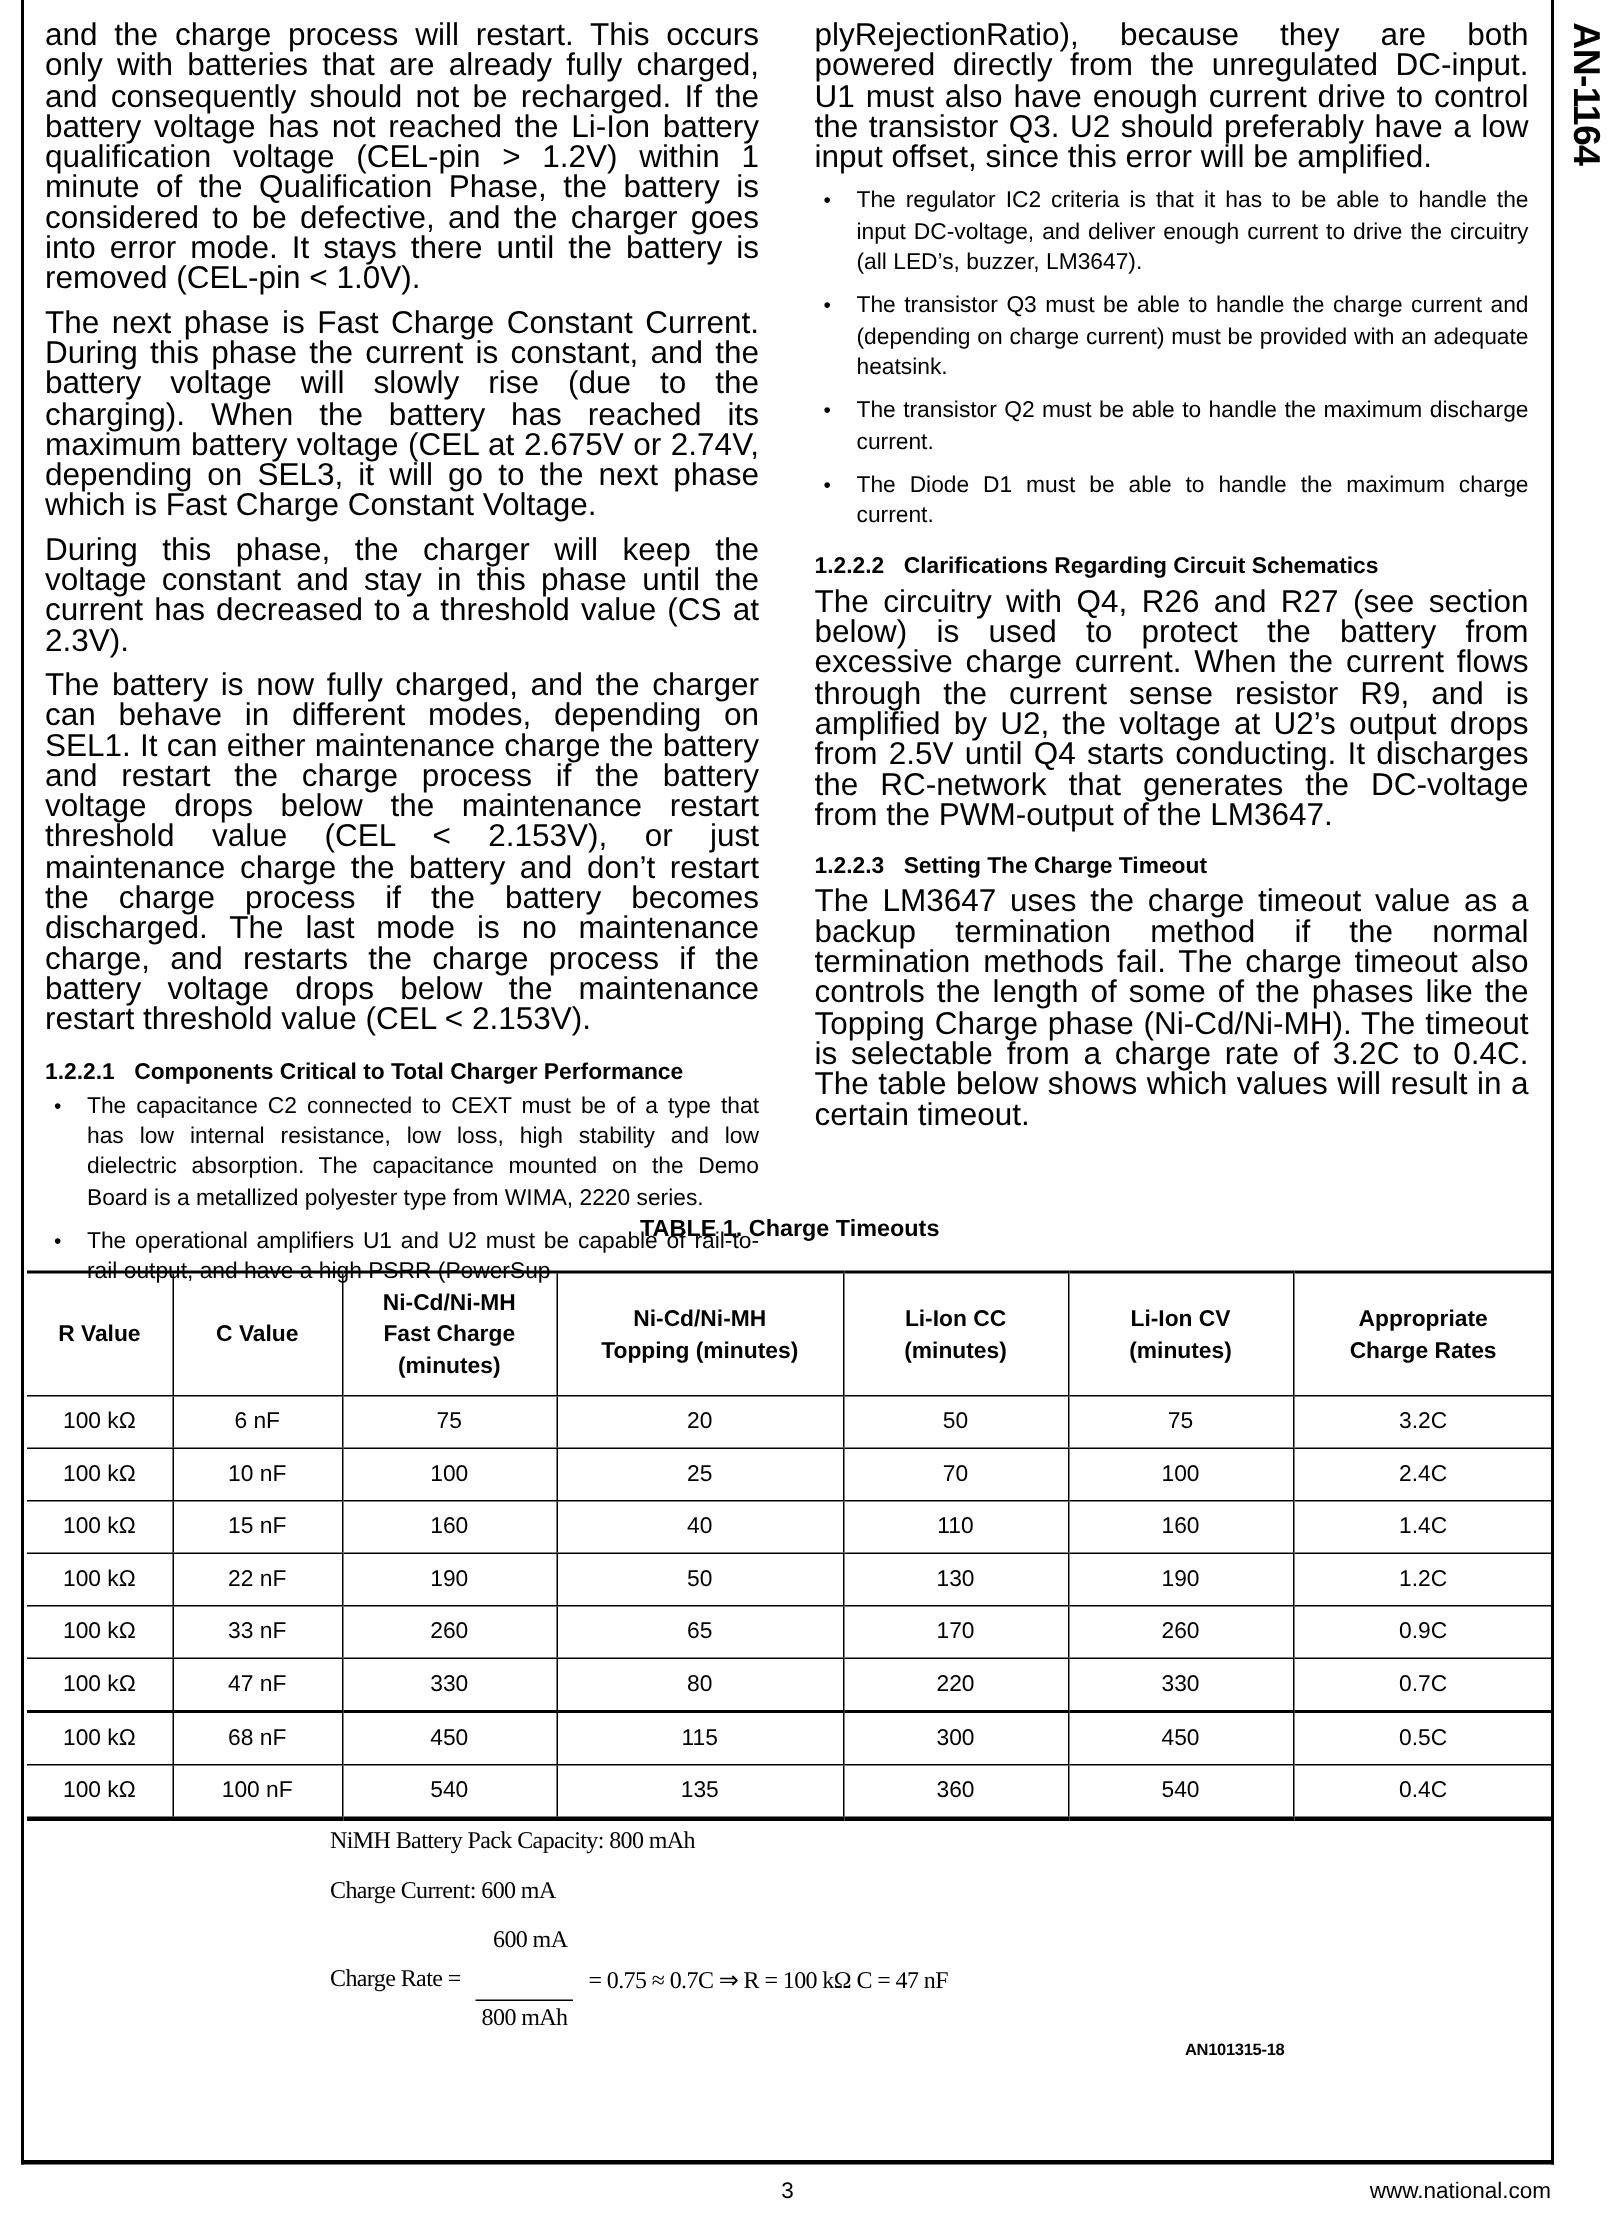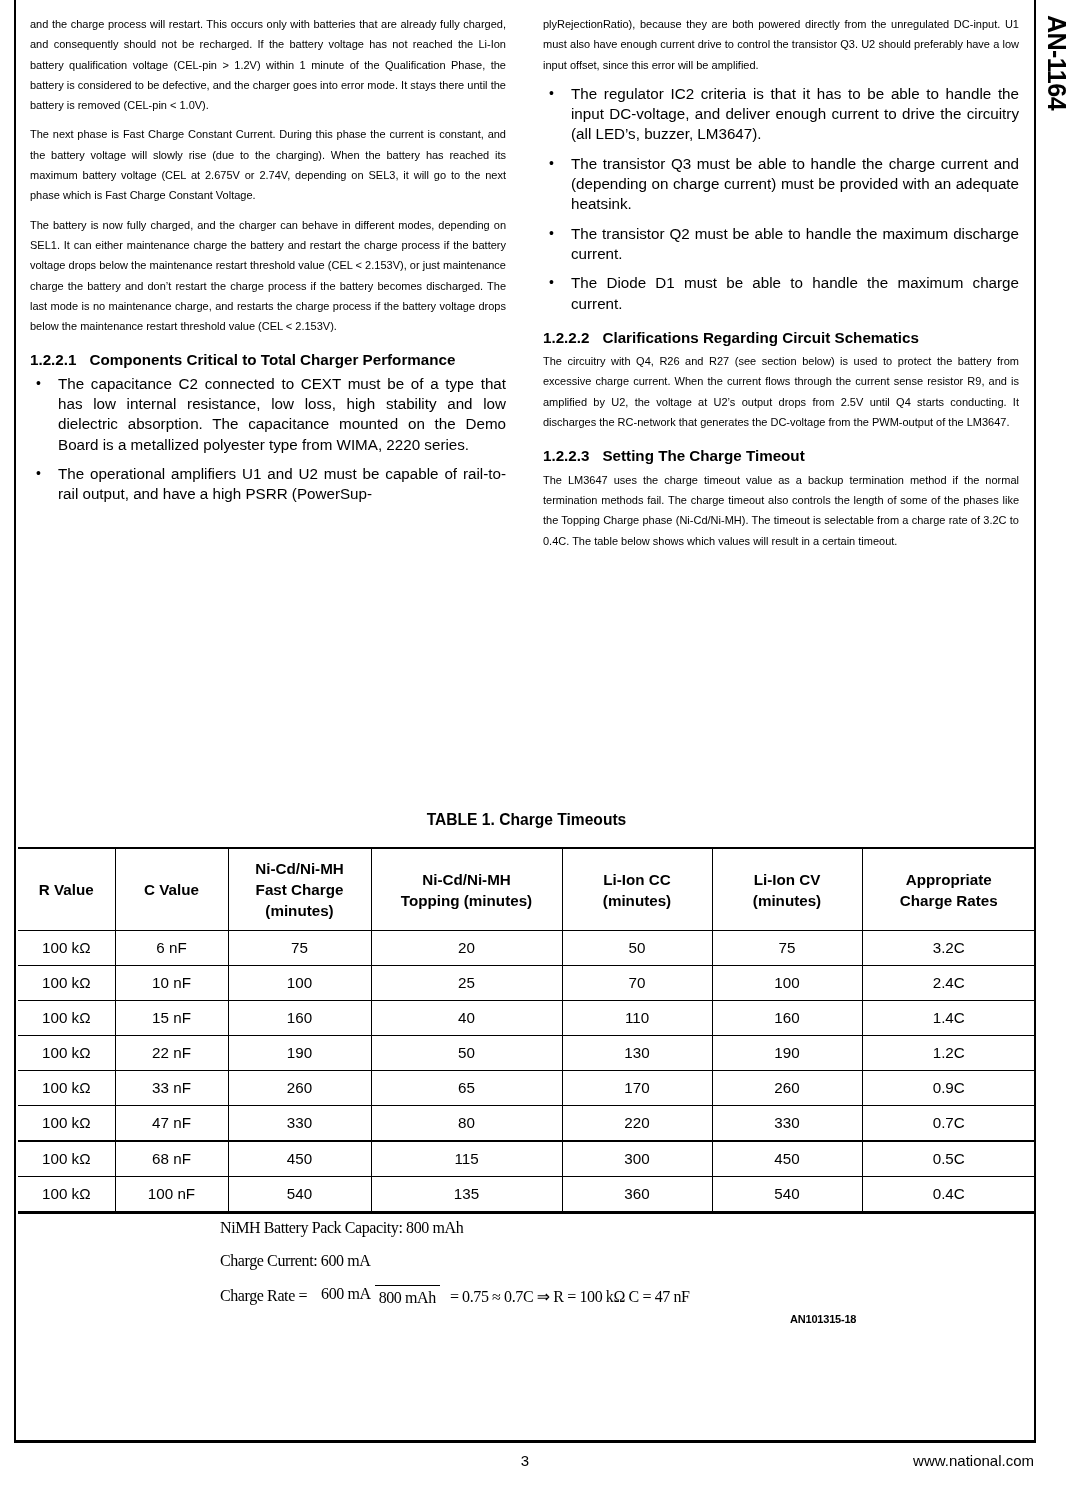--- a/index.html
+++ b/index.html
@@ -59,21 +59,21 @@
     width: 990px;
     display: flex;
     gap: 37px;
   }
   .col {
     width: 476px;
   }
 
   p.body {
     margin: 0 0 9px 0;
-    font-size: 11px;
+    font-size: 21px;
     line-height: 20.3px;
     text-align: justify;
     text-justify: inter-word;
     hyphens: none;
   }
   p.body.last { margin-bottom: 0; }
 
   h4.section {
     margin: 14px 0 3px 0;
     font-size: 15.2px;
@@ -179,24 +179,25 @@
   }
   .eqline { margin-bottom: 15px; white-space: nowrap; font-family: Liberation Serif, serif; }
   .eqline.frac-row {
     display: flex;
     align-items: center;
     margin-bottom: 0;
   }
   .eqpart { white-space: nowrap; }
   .frac {
     display: inline-flex;
-    flex-direction: row;
-    align-items: flex-start;
+    flex-direction: column;
+    align-items: flex-end;
     margin: 0 10px;
     vertical-align: middle;
+    gap: 28px;
   }
   .frac .num-t { padding: 0 4px 2px 4px; }
   .frac .den-t { padding: 3px 4px 0 4px; border-top: 1.6px solid #000; }
   #eq-credit {
     text-align: left;
     margin-left: 570px;
     margin-top: 6px;
     font-family: "Liberation Sans", sans-serif;
     font-size: 11px;
     font-weight: bold;
@@ -233,20 +234,21 @@
 <div id="doc-tab">
   <span class="tab-text">AN-1164</span>
 </div>
 
 <div id="columns">
 
   <div class="col">
 
     <p class="body">and the charge process will restart. This occurs only with batteries that are already fully charged, and consequently should not be recharged. If the battery voltage has not reached the Li-Ion battery qualification voltage (CEL-pin &gt; 1.2V) within 1 minute of the Qualification Phase, the battery is considered to be defective, and the charger goes into error mode. It stays there until the battery is removed (CEL-pin &lt; 1.0V).</p>
     <p class="body">The next phase is Fast Charge Constant Current. During this phase the current is constant, and the battery voltage will slowly rise (due to the charging). When the battery has reached its maximum battery voltage (CEL at 2.675V or 2.74V, depending on SEL3, it will go to the next phase which is Fast Charge Constant Voltage.</p>
+    <p class="body">During this phase, the charger will keep the voltage constant and stay in this phase until the current has decreased to a threshold value (CS at 2.3V).</p>
     <p class="body">The battery is now fully charged, and the charger can behave in different modes, depending on SEL1. It can either maintenance charge the battery and restart the charge process if the battery voltage drops below the maintenance restart threshold value (CEL &lt; 2.153V), or just maintenance charge the battery and don’t restart the charge process if the battery becomes discharged. The last mode is no maintenance charge, and restarts the charge process if the battery voltage drops below the maintenance restart threshold value (CEL &lt; 2.153V).</p>
 
     <h4 class="section">
       <span class="num">1.2.2.1</span><span>Components Critical to Total Charger Performance</span>
     </h4>
 
     <ul class="bullets">
       <li>The capacitance C2 connected to CEXT must be of a type that has low internal resistance, low loss, high stability and low dielectric absorption. The capacitance mounted on the Demo Board is a metallized polyester type from WIMA, 2220 series.</li>
       <li>The operational amplifiers U1 and U2 must be capable of rail-to-rail output, and have a high PSRR (PowerSup-</li>
     </ul>

